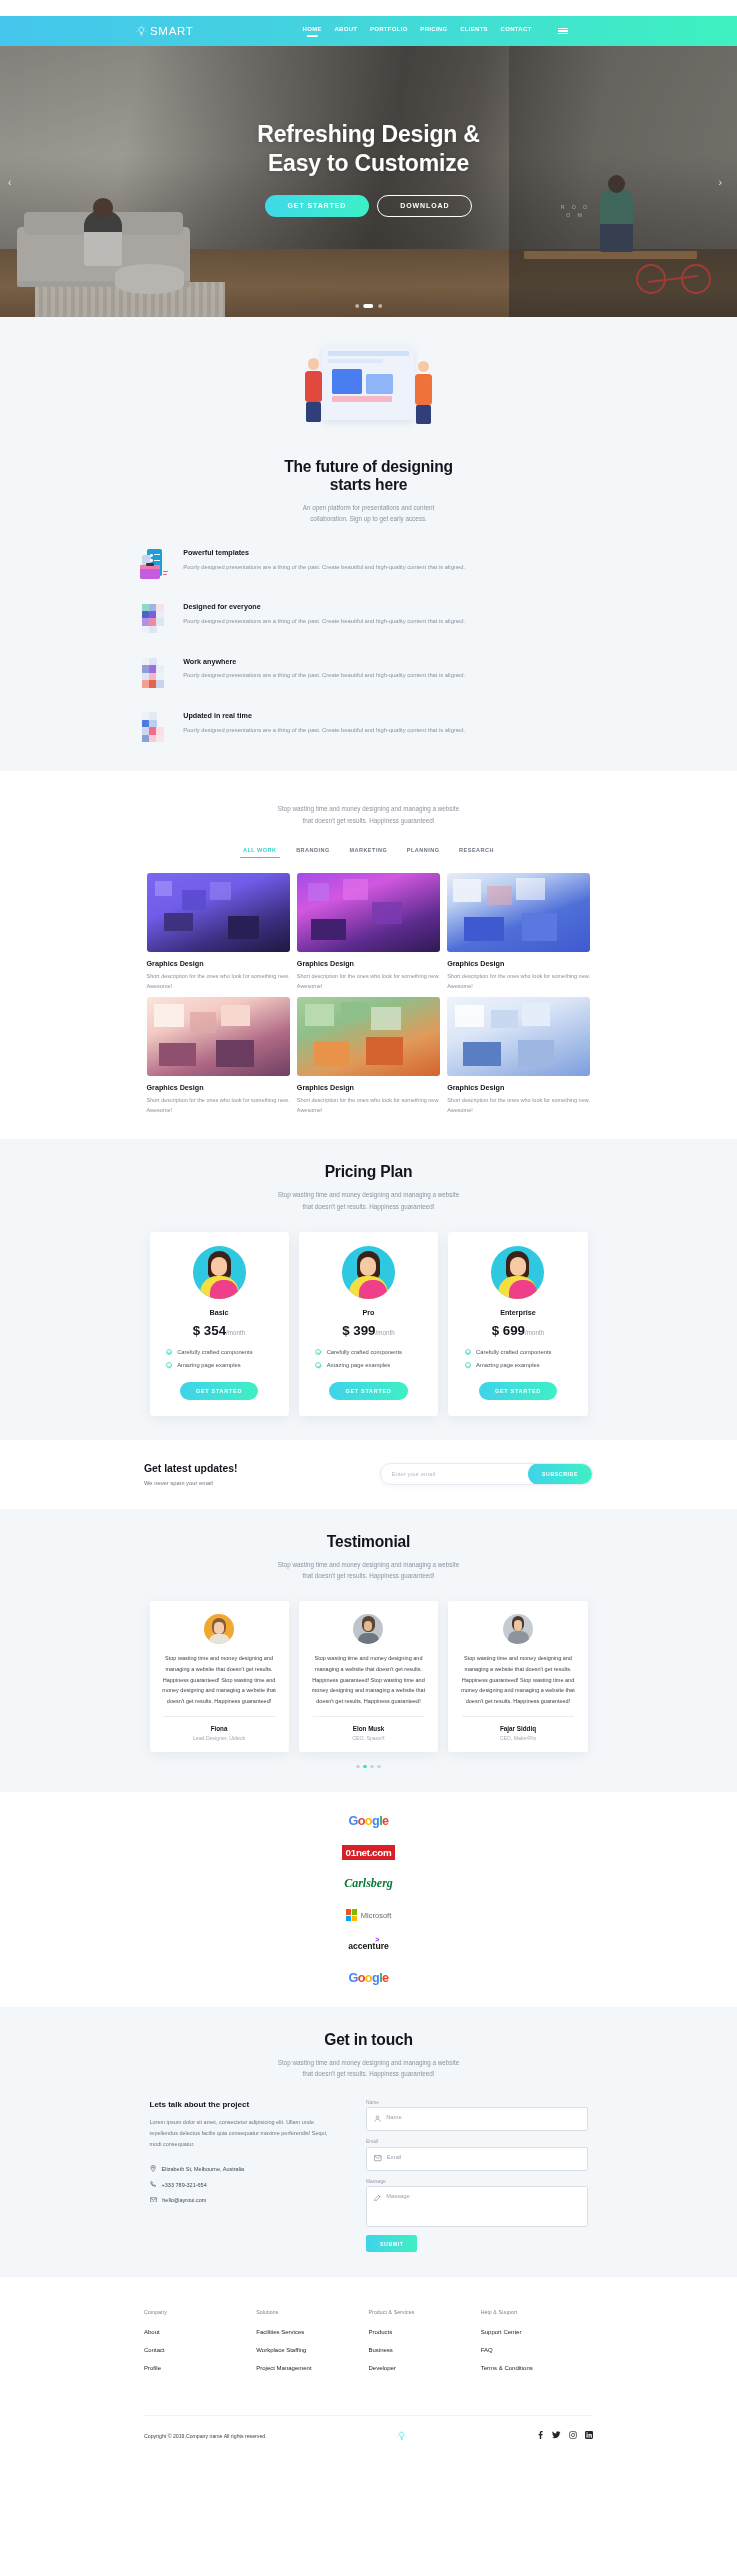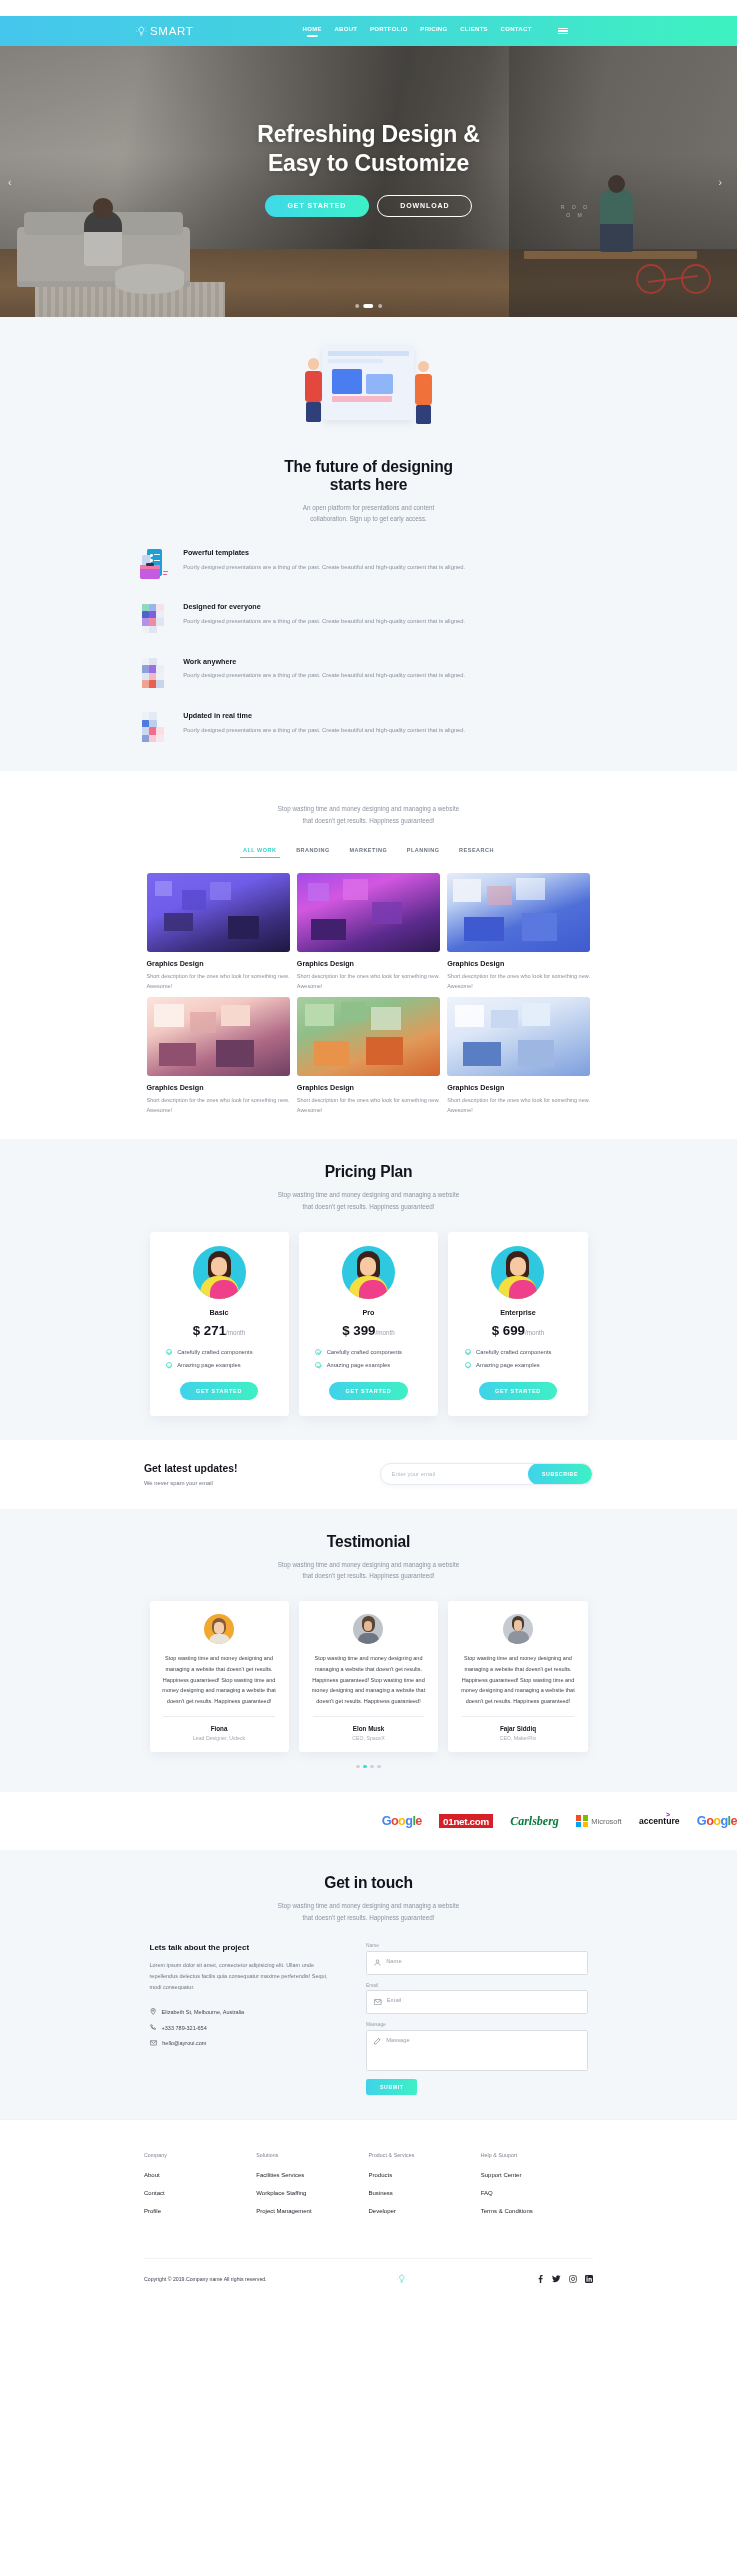--- a/index.html
+++ b/index.html
@@ -299,21 +299,21 @@
   .testi-rule { height:0.6px; background:#e9ecf1; margin: 9.2px 2.3px 8px; }
   .testi-name { font-size: 6.3px; font-weight: 700; color: #15151e; }
   .testi-role { font-size: 5.2px; color: #a4aab4; margin-top: 2.9px; }
   .testi-dots { display:flex; justify-content:center; gap:3.5px; margin-top: 12.7px; }
   .testi-dots i { width:3.5px; height:3.5px; border-radius:50%; background:#cdd3db; display:block; }
   .testi-dots i.on { background:#3ae0cd; }
 
   
   .logos {
     background: #fff; padding: 22px 0;
-    display: flex; align-items: center; justify-content: flex-end; gap: 17.3px;
+    display: flex; align-items: center; justify-content: flex-start; gap: 17.3px; flex-direction: column;
   }
   .logo-item { height: 14px; display:flex; align-items:center; font-weight:700; }
   .g-logo { font-size: 12.7px; letter-spacing: -0.6px; font-family: "Liberation Sans", sans-serif; }
   .g-logo .b{color:#4285F4}.g-logo .r{color:#EA4335}.g-logo .y{color:#FBBC05}.g-logo .g{color:#34A853}
   .onenet { background:#d61f26; color:#fff; font-size:9.8px; padding: 1.7px 4px; letter-spacing:-0.3px; }
   .carls { color:#0a7a3d; font-size: 12px; font-style: italic; font-family:"Liberation Serif", serif; }
   .ms-mark { display:grid; grid-template-columns:5.2px 5.2px; grid-template-rows:5.2px 5.2px; gap:1.2px; margin-right:3.5px;}
   .ms-mark i{display:block}
   .ms-text { color:#6a6a6a; font-size: 7.5px; font-weight: 400; }
   .accenture { color:#111; font-size: 8.6px; font-weight: 700; position: relative; }
@@ -657,21 +657,21 @@
       <div class="price-grid">
         <div class="price-card">
           <div class="price-avatar">
             <i class="pa-hair"></i>
               <i class="pa-face"></i>
               <i class="pa-body"></i>
               <i class="pa-body2"></i>
           </div>
           <div class="price-name">Basic</div>
           <div class="price-amount">
-            <span>$ 271</span><span class="per">/month</span>
+            <span>$ 354</span><span class="per">/month</span>
           </div>
           <div class="price-feats">
             <div class="price-feat">
                 <span class="check"></span>
                 <span>Carefully crafted components</span>
               </div>
             <div class="price-feat">
                 <span class="check"></span>
                 <span>Amazing page examples</span>
               </div>

